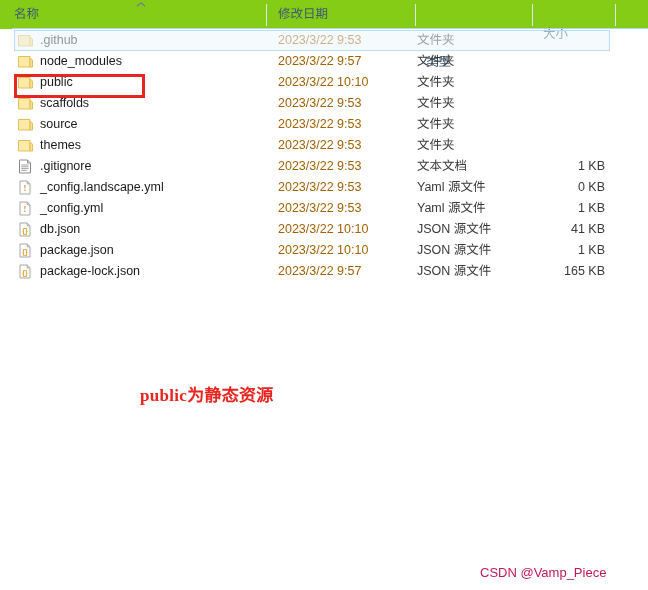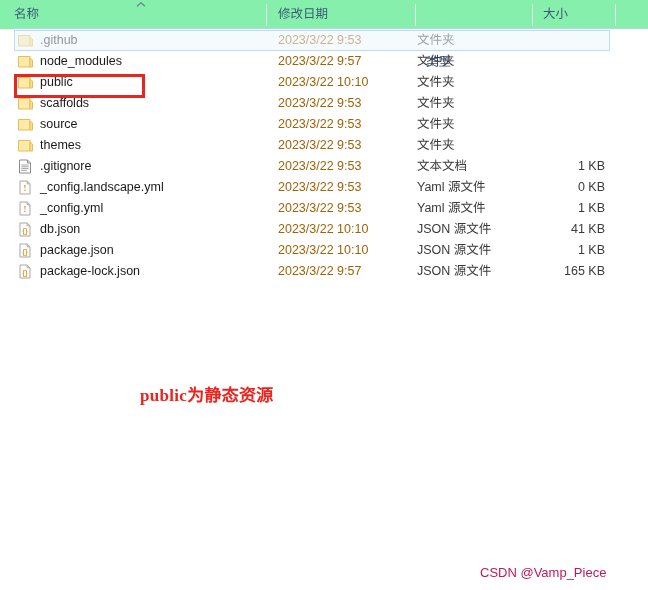--- a/index.html
+++ b/index.html
@@ -16,40 +16,40 @@
     font-family: "Liberation Sans", "DejaVu Sans", sans-serif;
     color: #000000;
     -webkit-font-smoothing: antialiased;
   }
 
   
   .header-strip {
     position: absolute;
     left: 0; top: 0;
     width: 648px; height: 29px;
-    background: #86efac;
+    background: #84cc16;
   }
   .header-underline {
     position: absolute;
     left: 12px; top: 28px;
     width: 636px; height: 1px;
     background: #a8d7ef;
   }
   .col-head {
     position: absolute;
     top: 7px;
     font-size: 12.5px;
     color: #3c5a78;
     white-space: nowrap;
     line-height: 14px;
   }
   .col-head.name { left: 14px; }
   .col-head.date { left: 278px; }
   .col-head.type { left: 426px; margin-top: 48px; }
-  .col-head.size { left: 543px; }
+  .col-head.size { left: 543px; margin-top: 20px; }
 
   .col-divider {
     position: absolute;
     top: 4px;
     width: 1px; height: 22px;
     background: #dfe6ec;
   }
   .d1 { left: 266px; }
   .d2 { left: 415px; }
   .d3 { left: 532px; }

